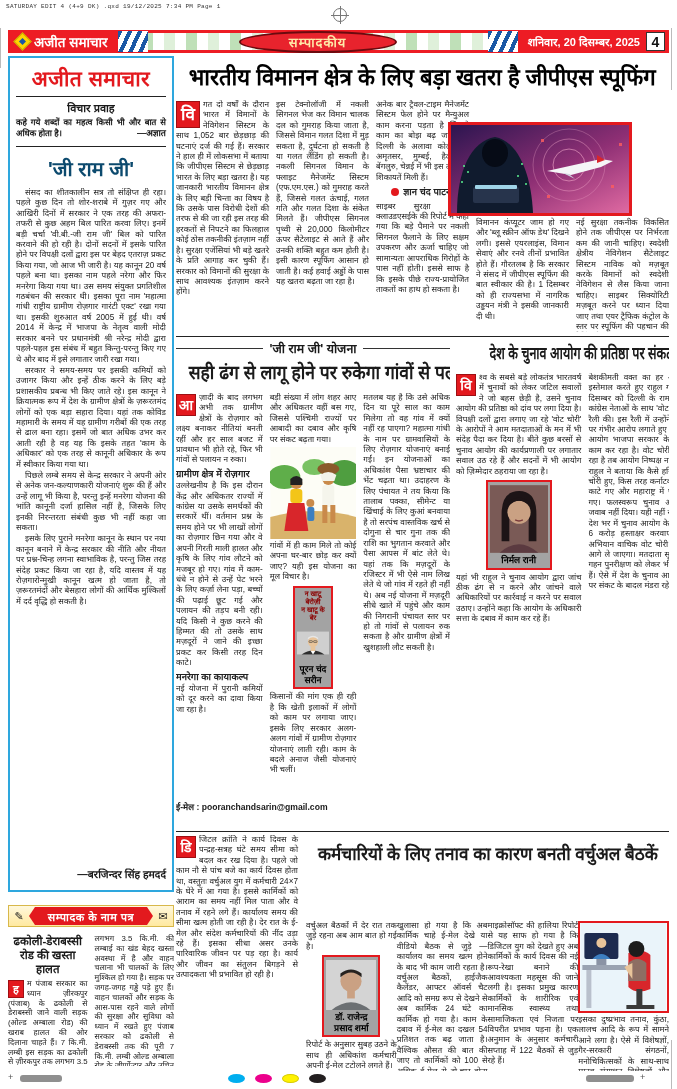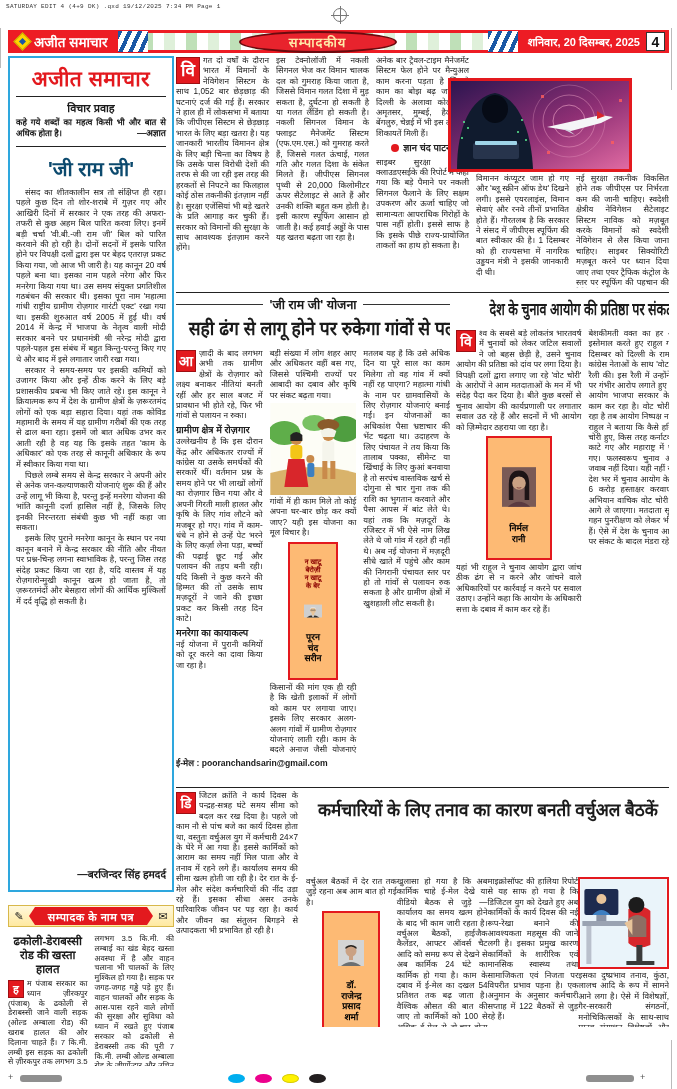--- a/index.html
+++ b/index.html
@@ -72,21 +72,21 @@
 
   .kicker { display:flex; align-items:center; gap:6px; font-weight:bold; font-size:12.5px; height:18px; }
   .kicker:before,.kicker:after { content:""; flex:1; border-top:1.5px solid #333; }
   .scheme-headline { font-weight:bold; font-size:19px; line-height:32px; height:34px; text-align:center; white-space:nowrap; overflow:hidden; }
   .scheme-body { display:flex; gap:7px; height:404px; overflow:hidden; margin-top:2px; }
   .scheme-body .col { flex:1; }
   .subhead { font-weight:bold; font-size:9.5px; padding:3px 0 2px; }
   .emailline { font-weight:bold; font-size:8.6px; text-align:left; padding-top:4px; }
 
   .cartoon { width:100%; height:92px; margin:2px 0; display:block; }
-  .aubox { border:2px solid #e3191e; background:#fdba74; padding:14px; text-align:center; margin:3px auto; }
+  .aubox { border:2px solid #e3191e; background:#a3a3a3; padding:2px; text-align:center; margin:3px auto; }
   .aubox .cap { color:#8b0000; font-weight:bold; font-size:6.8px; line-height:8.2px; padding-bottom:1px; }
   .aubox .nm { font-weight:bold; font-size:9px; line-height:10.5px; padding-top:1px; color:#000; }
   .aubox svg { display:block; width:100%; }
 
   .election-headline { font-weight:bold; font-size:17px; line-height:30px; height:32px; text-align:center; white-space:nowrap; overflow:hidden; }
   .election-body { display:flex; gap:7px; height:452px; overflow:hidden; margin-top:2px; }
   .election-body .col { flex:1; }
 
   .botrule { border-top:1.5px solid #222; margin:2px 0 3px; }
   .virtual { display:flex; gap:8px; height:236px; overflow:hidden; }
@@ -163,20 +163,21 @@
       </div>
       <div class="col just">
         <span>लगभग 3.5 कि.मी. की लम्बाई का खंड बेहद खस्ता अवस्था में है और वाहन चलाना भी चालकों के लिए मुश्किल हो गया है। सड़क पर जगह-जगह गड्ढे पड़े हुए हैं। वाहन चालकों और सड़क के आस-पास रहने वाले लोगों की सुरक्षा और सुविधा को ध्यान में रखते हुए पंजाब सरकार को ढकोली से डेराबस्सी तक की पूरी 7 कि.मी. लम्बी ओल्ड अम्बाला रोड के जीर्णोद्धार और उचित रख-रखाव का तुरंत प्रबन्ध करना चाहिए।</span>
         
       </div>
     </div>
   </aside>
 
   <main class="main">
 
+    <h1 class="lead-headline"><span class="fitx" style="transform:scaleX(.96);">भारतीय विमानन क्षेत्र के लिए बड़ा खतरा है जीपीएस स्पूफिंग</span></h1>
 
     <div class="lead-body bodytxt">
       <div class="col just">
         <span class="dcap big">वि</span>
         <span>गत दो वर्षों के दौरान भारत में विमानों के नेविगेशन सिस्टम के साथ 1,052 बार छेड़छाड़ की घटनाएं दर्ज की गई हैं। सरकार ने हाल ही में लोकसभा में बताया कि जीपीएस सिस्टम से छेड़छाड़ भारत के लिए बड़ा खतरा है। यह जानकारी भारतीय विमानन क्षेत्र के लिए बड़ी चिन्ता का विषय है कि उसके पास विरोधी देशों की तरफ से की जा रही इस तरह की हरकतों से निपटने का फिलहाल कोई ठोस तकनीकी इंतज़ाम नहीं है। सुरक्षा एजेंसियां भी बड़े खतरे के प्रति आगाह कर चुकी हैं। सरकार को विमानों की सुरक्षा के साथ आवश्यक इंतज़ाम करने होंगे।</span>
       </div>
       <div class="col just">
         <span>इस टेक्नोलॉजी में नकली सिगनल भेज कर विमान चालक दल को गुमराह किया जाता है, जिससे विमान गलत दिशा में मुड़ सकता है, दुर्घटना हो सकती है या गलत लैंडिंग हो सकती है। नकली सिगनल विमान के फ्लाइट मैनेजमेंट सिस्टम (एफ.एम.एस.) को गुमराह करते हैं, जिससे गलत ऊंचाई, गलत गति और गलत दिशा के संकेत मिलते हैं। जीपीएस सिगनल पृथ्वी से 20,000 किलोमीटर ऊपर सैटेलाइट से आते हैं और उनकी शक्ति बहुत कम होती है। इसी कारण स्पूफिंग आसान हो जाती है। कई हवाई अड्डों के पास यह खतरा बढ़ता जा रहा है।</span>
       </div>
       <div class="col just">
@@ -267,21 +268,21 @@
               <rect x="52" y="58" width="5" height="18" fill="#c98a4b"></rect>
               <rect x="60" y="58" width="5" height="18" fill="#c98a4b"></rect>
               <circle cx="26" cy="36" r="6" fill="#c98a4b"></circle>
               <path d="M20 32 Q26 26 32 32 L32 38 L20 38 Z" fill="#222"></path>
               <rect x="20" y="42" width="12" height="14" rx="3" fill="#f3c518"></rect>
               <path d="M18 56 L34 56 L38 84 L14 84 Z" fill="#d8262b"></path>
               <circle cx="40" cy="56" r="4" fill="#c98a4b"></circle>
               <rect x="37" y="60" width="7" height="14" rx="2" fill="#3d7fc1"></rect>
             </svg>
             <span>गांवों में ही काम मिले तो कोई अपना घर-बार छोड़ कर क्यों जाए? यही इस योजना का मूल विचार है।</span>
-            <div class="aubox" style="width:50px;">
+            <div class="aubox" style="width:40px;">
               <div class="cap">
                 <span>न खाटू बेरोज़ी</span><br>
                 <span>न खाटू के बेर</span>
               </div>
               <svg viewBox="0 0 56 40" height="40">
                 <rect width="56" height="40" fill="#cfcfcf"></rect>
                 <path d="M8 40 Q28 26 48 40 Z" fill="#2d2d2d"></path>
                 <rect x="24" y="26" width="8" height="8" fill="#e8c49a"></rect>
                 <circle cx="28" cy="18" r="9" fill="#e8c49a"></circle>
                 <path d="M19 14 Q28 6 37 14 L37 11 Q28 4 19 11 Z" fill="#e6e6e6"></path>

